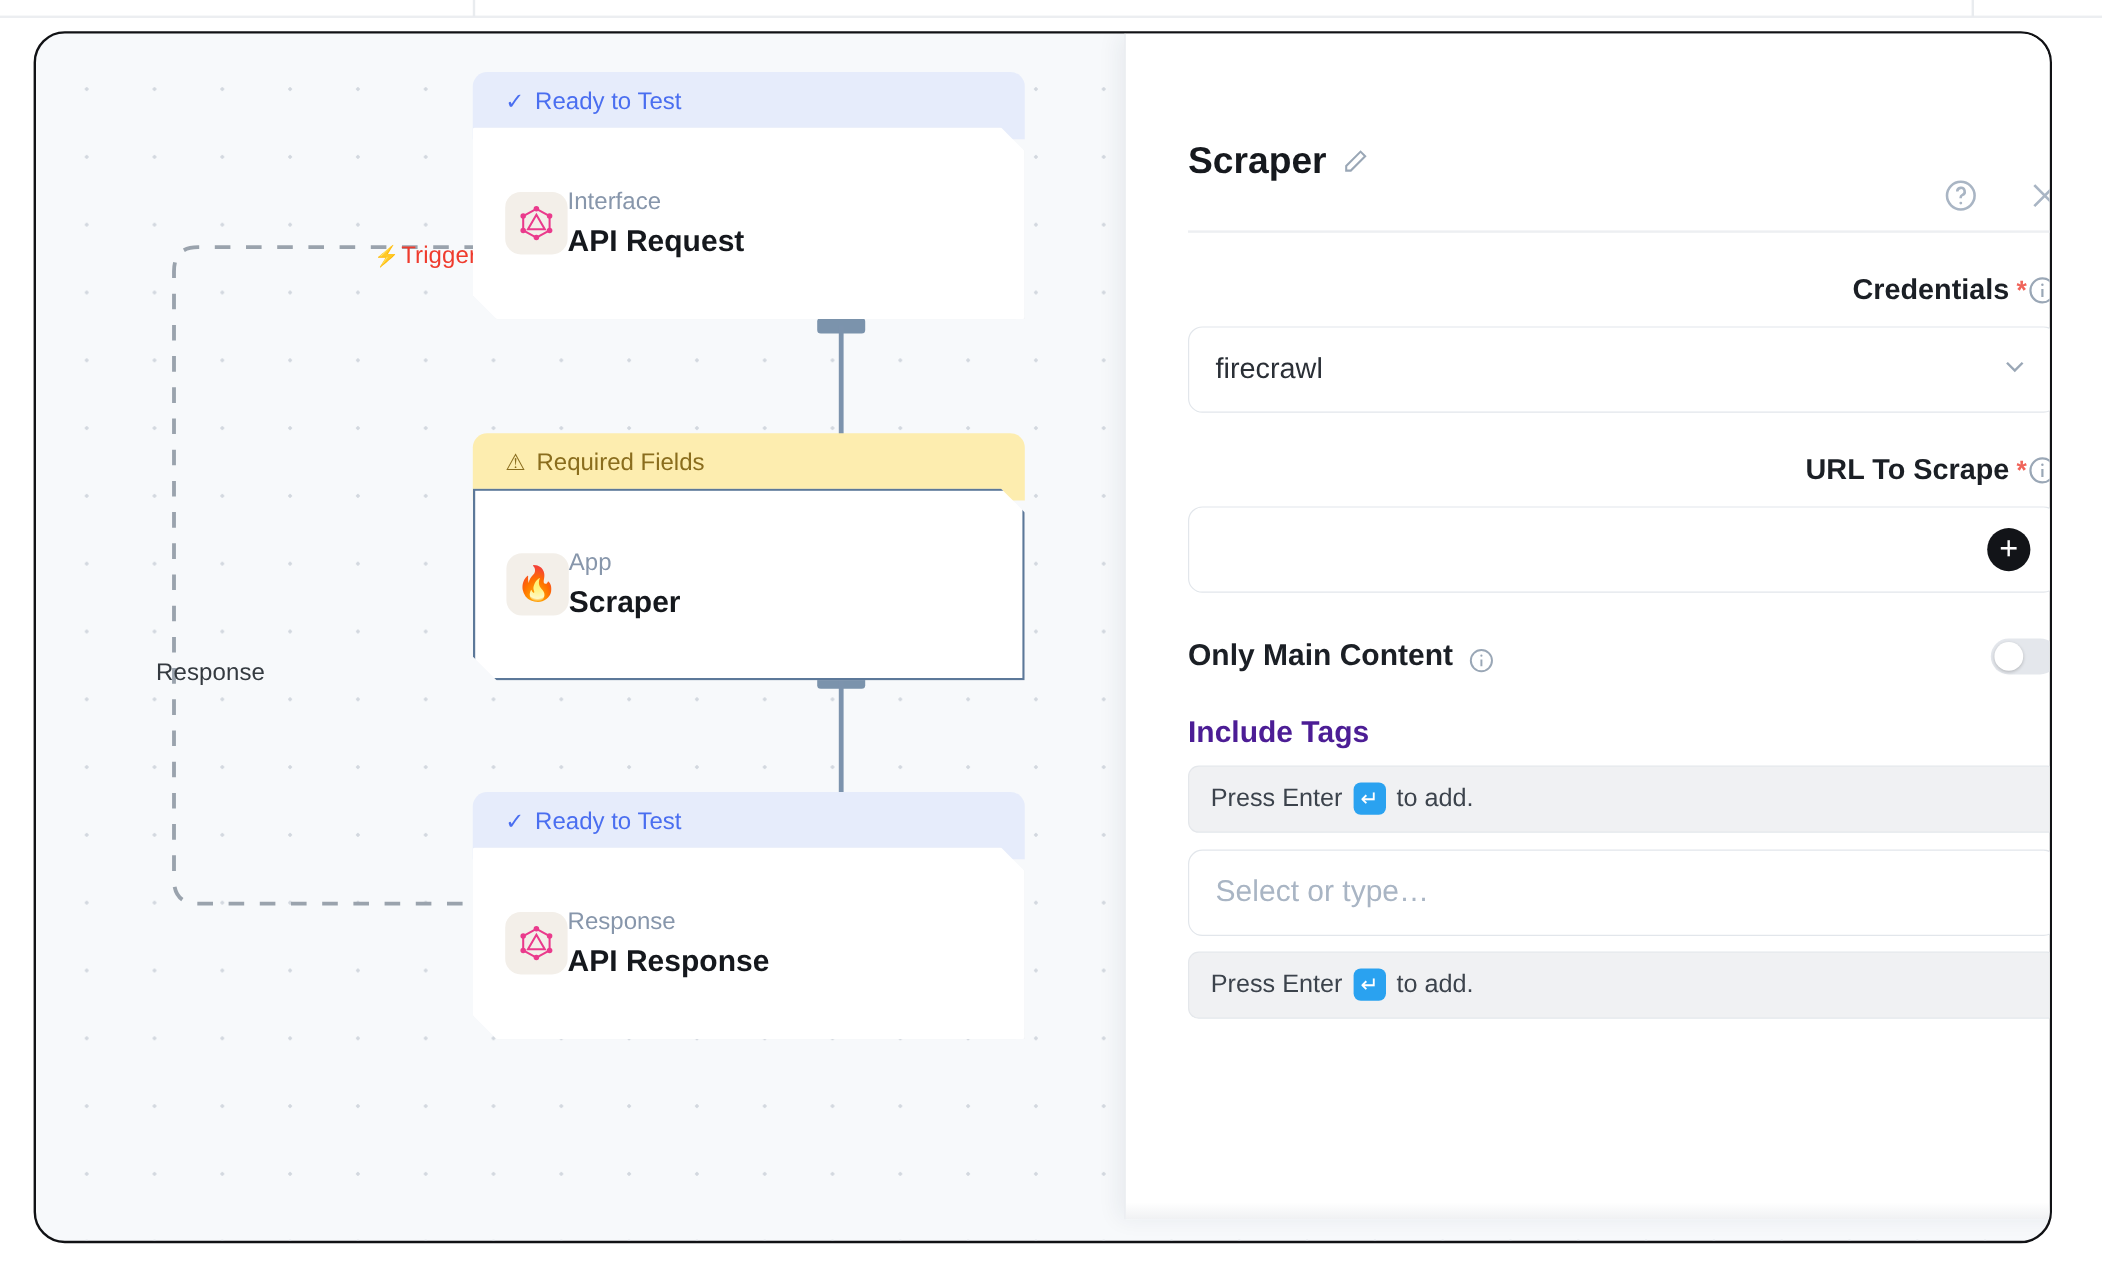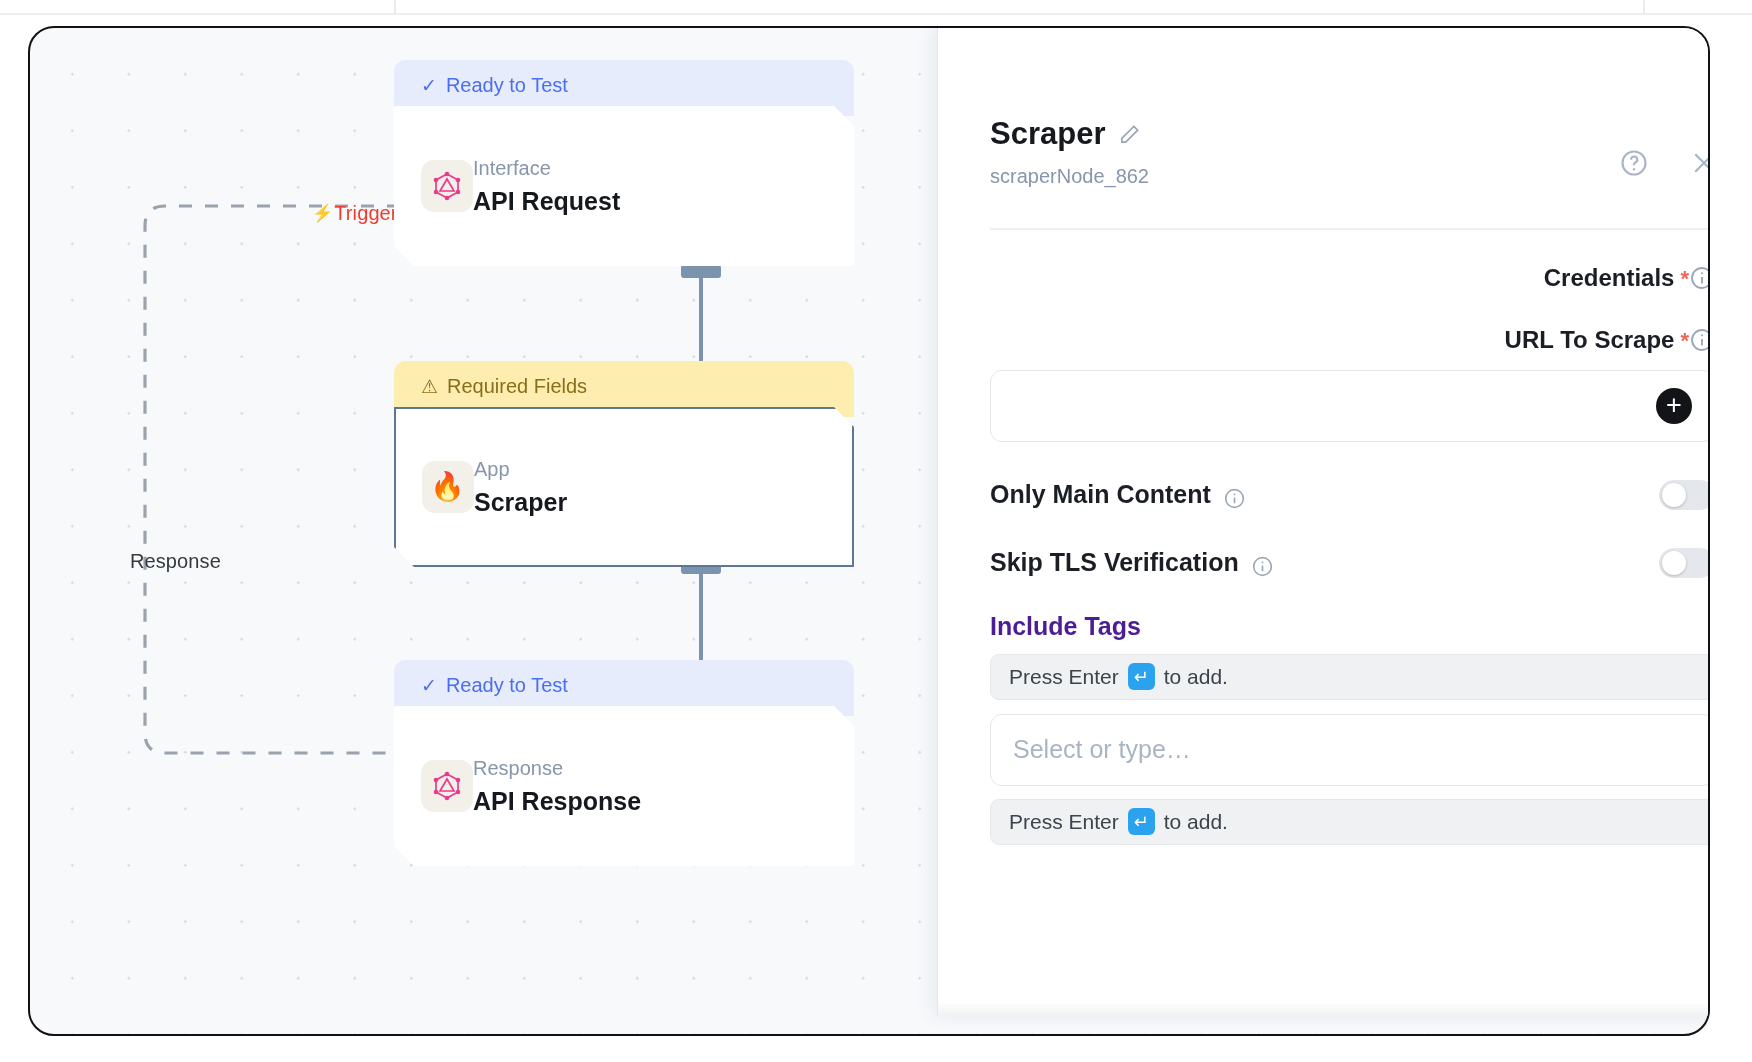--- a/index.html
+++ b/index.html
@@ -225,21 +225,21 @@
     box-shadow: 0 1px 3px rgba(0,0,0,.22);
   }
 
   
   .tag-title {
     font-size: 25px; color: #4c1d95; font-weight: 700;
     margin-top: 34px;
   }
   .hint-bar {
     margin-top: 13px;
-    height: 46px;
+    height: 56px;
     background: #f0f1f3;
     border: 1.5px solid #e4e7eb;
     border-radius: 9px;
     display: flex; align-items: center;
     padding: 0 18px;
     gap: 9px;
     font-size: 21px; color: #3c434c;
   }
   .enter-key {
     width: 27px; height: 27px;
@@ -357,21 +357,20 @@
 
       <div id="panel-head">
         <div id="panel-title-row">
           <span id="panel-title">Scraper</span>
           <span id="edit-icon">
             <svg viewBox="0 0 24 24" fill="none" stroke="currentColor" stroke-width="1.8" width="23" height="23">
               <path d="M16.5 3.5l4 4L8 20H4v-4L16.5 3.5z"></path>
             </svg>
           </span>
         </div>
-        <div id="panel-subtitle">scraperNode_862</div>
 
         <div id="panel-actions">
           <span class="panel-act">
             <svg viewBox="0 0 24 24" fill="none" stroke="currentColor" stroke-width="1.7" width="30" height="30">
               <circle cx="12" cy="12" r="9.2"></circle>
               <path d="M9.6 9.3a2.5 2.5 0 1 1 3.3 2.4c-.7.3-1 .9-1 1.6v.4"></path>
               <circle cx="12" cy="17" r=".95" fill="currentColor" stroke="none"></circle>
             </svg>
           </span>
           <span class="panel-act">
@@ -393,20 +392,28 @@
               <span class="req-star">*</span>
             </span>
             <span class="info-ico">
               <svg viewBox="0 0 24 24" fill="none" stroke="currentColor" stroke-width="1.7" width="26" height="26">
                 <circle cx="12" cy="12" r="9.2"></circle>
                 <path d="M12 11v6"></path>
                   <circle cx="12" cy="7.7" r=".95" fill="currentColor" stroke="none"></circle>
               </svg>
             </span>
           </div>
+          <div class="control">
+            <span class="value">firecrawl</span>
+            <span class="chev">
+              <svg viewBox="0 0 24 24" fill="none" stroke="currentColor" stroke-width="1.9" width="26" height="26">
+                <path d="M6 9.5l6 6 6-6"></path>
+              </svg>
+            </span>
+          </div>
         </div>
 
         <div class="field">
           <div class="field-label-row">
             <span class="field-label">
               <span>URL To Scrape</span>
               <span class="req-star">*</span>
             </span>
             <span class="info-ico">
               <svg viewBox="0 0 24 24" fill="none" stroke="currentColor" stroke-width="1.7" width="26" height="26">
@@ -431,35 +438,20 @@
                 <path d="M12 11v6"></path>
                   <circle cx="12" cy="7.7" r=".95" fill="currentColor" stroke="none"></circle>
               </svg>
             </span>
           </span>
           <span class="switch">
             <span class="knob"></span>
           </span>
         </div>
 
-        <div class="toggle-row">
-          <span class="toggle-label">
-            <span>Skip TLS Verification</span>
-            <span class="info-ico small">
-              <svg viewBox="0 0 24 24" fill="none" stroke="currentColor" stroke-width="1.7" width="23" height="23">
-                <circle cx="12" cy="12" r="9.2"></circle>
-                <path d="M12 11v6"></path>
-                  <circle cx="12" cy="7.7" r=".95" fill="currentColor" stroke="none"></circle>
-              </svg>
-            </span>
-          </span>
-          <span class="switch">
-            <span class="knob"></span>
-          </span>
-        </div>
 
         <div class="tag-title">Include Tags</div>
         <div class="hint-bar">
           <span>Press Enter</span>
           <span class="enter-key">↵</span>
           <span>to add.</span>
         </div>
         <div class="control" style="margin-top:14px;">
           <span class="placeholder">Select or type…</span>
         </div>

